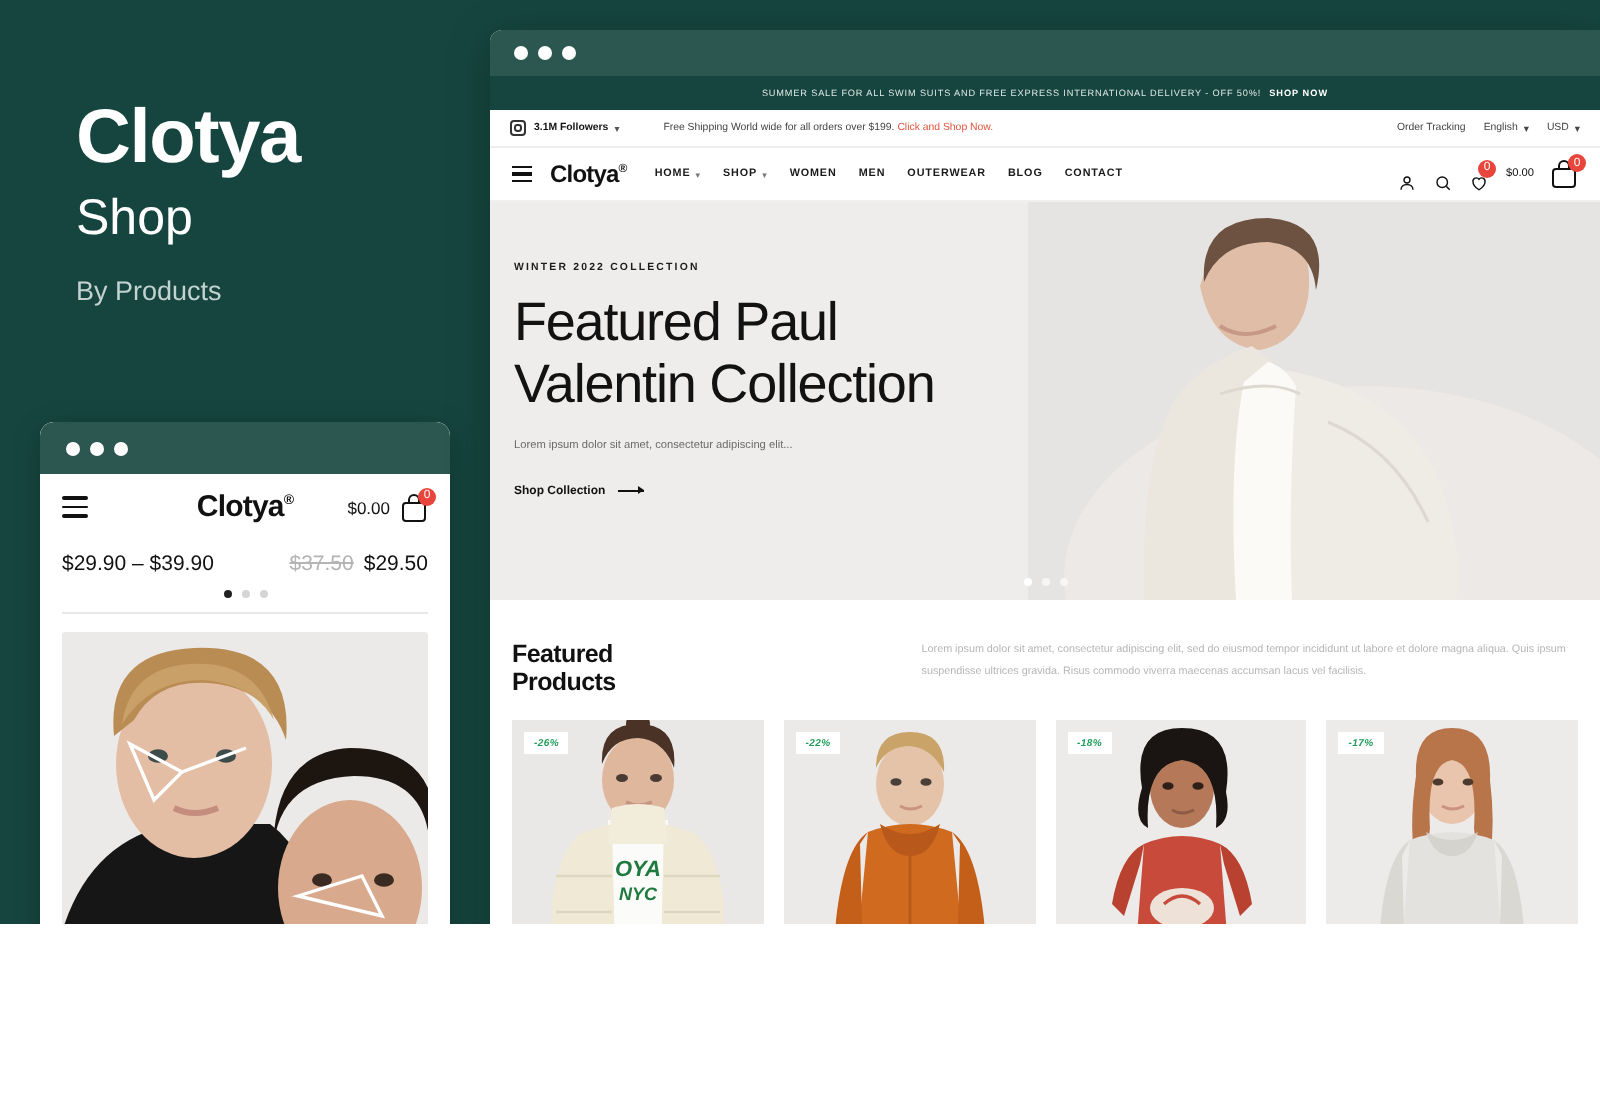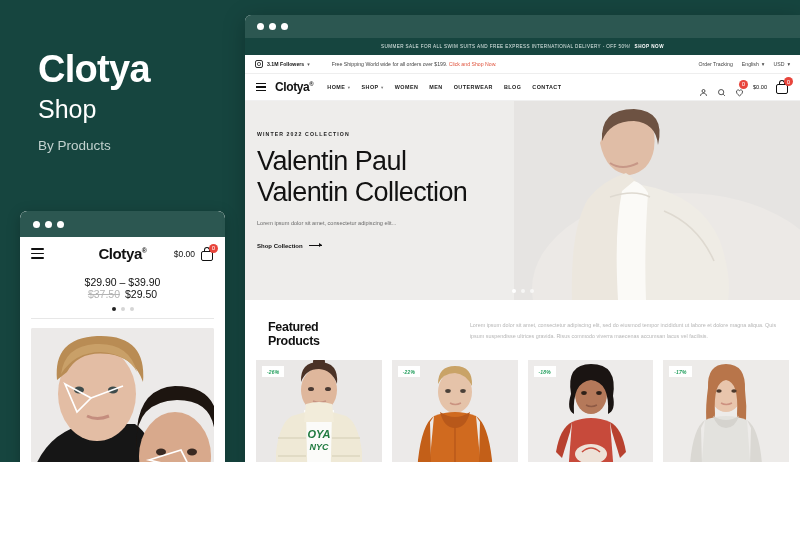--- a/index.html
+++ b/index.html
@@ -72,21 +72,21 @@
   }
   .badge {
     position: absolute; top: -3px; right: -4px;
     width: 9px; height: 9px; border-radius: 50%;
     background: #e8453c; color: #fff; font-size: 6px;
     display: flex; align-items: center; justify-content: center;
     line-height: 1;
   }
   .mprices {
     display: flex; justify-content: space-between; align-items: center;
-    padding: 6px 11px 2px 11px; font-size: 10.5px; color: #111; flex-direction: column;
+    padding: 6px 11px 2px 11px; font-size: 10.5px; color: #111;
   }
   .mprices .right-grp { display: flex; gap: 5px; align-items: flex-start; }
   .strike { color: #b4b4b4; text-decoration: line-through; }
   .mdots {
     display: flex; justify-content: center; gap: 5px; padding: 5px 0 7px 0;
   }
   .mdots span { width: 4px; height: 4px; border-radius: 50%; background: #d5d5d5; }
   .mdots span.on { background: #222; }
   .msep { height: 1px; background: #e7e7e7; margin: 0 11px; }
   .mphoto {
@@ -178,21 +178,21 @@
   }
   .hero-dots {
     position: absolute; left: 0; right: 0; bottom: 7px;
     display: flex; justify-content: center; gap: 5px;
   }
   .hero-dots span { width: 4px; height: 4px; border-radius: 50%; background: rgba(255,255,255,0.65); }
   .hero-dots span.on { background: #ffffff; }
 
   
   .featured { padding: 20px 11px 0 11px; display: flex; background:#fff; }
-  .feat-title { font-size: 12.5px; color: #111; font-weight: bold; letter-spacing: -0.3px; margin-left: 12px; }
+  .feat-title { font-size: 12.5px; color: #111; font-weight: bold; letter-spacing: -0.3px; }
   .feat-desc {
     margin-left: 100px; width: 330px; font-size: 5.4px; line-height: 1.95; color: #b6b6b6;
   }
   .prodrow {
     display: flex; gap: 10px; padding: 12px 11px 0 11px; background: #fff; font-style: italic;
   }
   .card {
     width: 126px; height: 140px; position: relative; overflow: hidden;
     background: #e9e7e6;
   }
@@ -381,21 +381,21 @@
           <path d="M112 72 Q128 84 140 100 L150 199 L58 199 Q56 128 74 98 Q88 80 112 72 Z" fill="#ece7de"></path>
           <path d="M128 84 Q186 94 206 140 Q218 176 214 199 L126 199 Q120 140 128 84 Z" fill="#efece5"></path>
           <path d="M120 80 Q128 82 134 92 Q130 150 132 199 L104 199 Q100 130 108 90 Z" fill="#fbfaf7"></path>
           <path d="M150 110 Q184 124 200 160" stroke="#ded9d0" stroke-width="1.6" fill="none"></path>
           <path d="M96 96 Q120 88 136 96" stroke="#ded9d0" stroke-width="1.4" fill="none"></path>
         </svg>
       </div>
       <div class="hero-copy">
         <div class="eyebrow">WINTER 2022 COLLECTION</div>
         <div class="hero-h1">
-          <div>Valentin Paul</div>
+          <div>Featured Paul</div>
           <div>Valentin Collection</div>
         </div>
         <div class="hero-p">Lorem ipsum dolor sit amet, consectetur adipiscing elit...</div>
         <div class="hero-cta">
           <span>Shop Collection</span>
           <span class="arrow"></span>
         </div>
       </div>
       <div class="hero-dots">
         <span class="on"></span>

